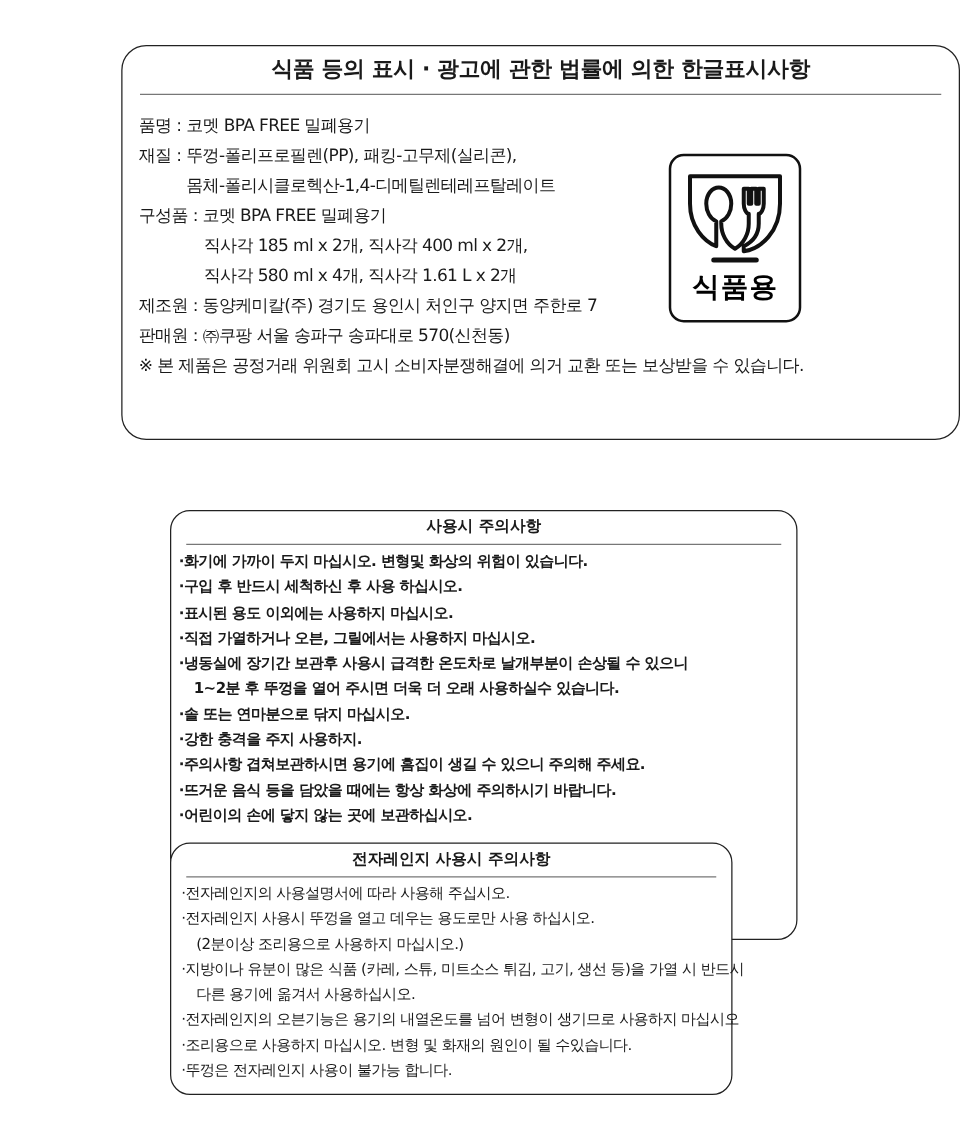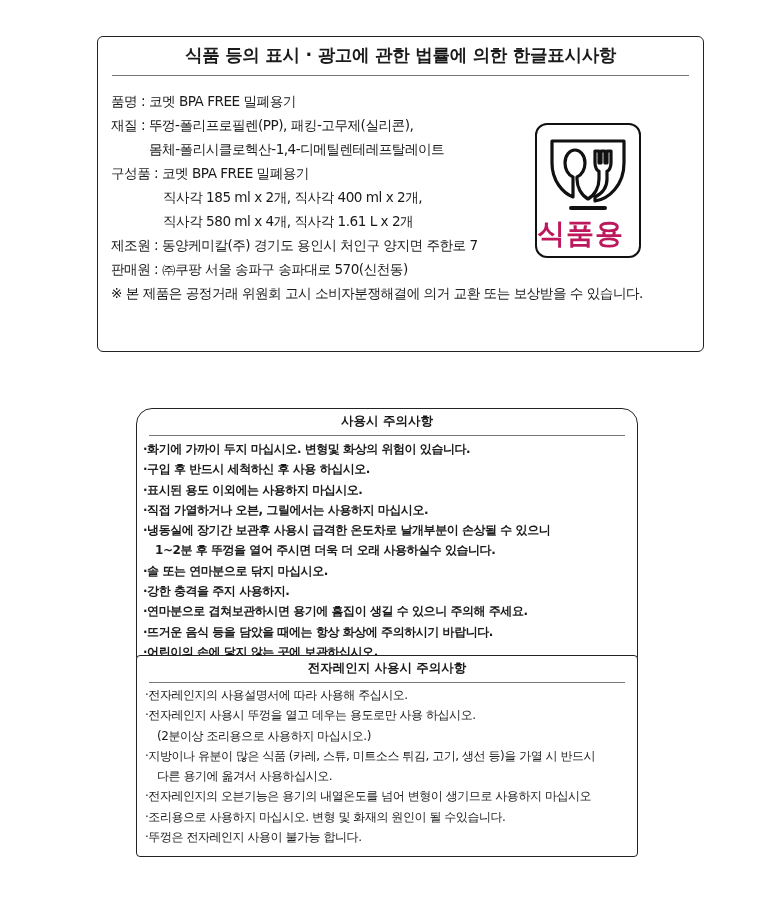--- a/index.html
+++ b/index.html
@@ -1,22 +1,22 @@
 <!DOCTYPE html>
 <html><head>
   <meta charset="utf-8">
   <style>
     * { box-sizing: border-box; margin: 0; padding: 0; }
     html, body { width: 780px; height: 911px; background: #ffffff; overflow: hidden; }
     body { position: relative; font-family: "DejaVu Sans", "Liberation Sans", sans-serif; color: #1a1a1a; }
 
     .box { position: absolute; border: 1.5px solid #222; background: #fff; }
-    #box1 { left: 97px; top: 36px; width: 607px; height: 316px; border-radius: 6px; }
+    #box1 { left: 97px; top: 36px; width: 671px; height: 316px; border-radius: 20px; }
     #box2 { left: 136px; top: 384px; width: 502px; height: 344px; border-radius: 16px; margin-top: 24px; }
-    #box3 { left: 136px; top: 655px; width: 502px; height: 202px; border-radius: 4px; }
+    #box3 { left: 136px; top: 674px; width: 450px; height: 202px; border-radius: 16px; }
 
     .title { position: absolute; left: 0; right: 0; text-align: center; font-weight: bold; }
     #box1 .title { top: 6px; font-size: 17.5px; letter-spacing: -0.3px; }
     #box2 .title, #box3 .title { top: 4px; font-size: 12.5px; }
 
     .divider { position: absolute; height: 1px; background: #777; }
     #box1 .divider { left: 14px; right: 14px; top: 38px; }
     #box2 .divider, #box3 .divider { left: 12px; right: 12px; top: 26px; }
 
     .info { position: absolute; left: 13px; top: 52px; font-size: 13.6px; letter-spacing: -0.5px; }
@@ -26,21 +26,21 @@
     .info .indent2 { padding-left: 52px; }
 
     .list { position: absolute; left: 6px; top: 30px; font-size: 12px; letter-spacing: -0.45px; }
     #box2 .list .line { height: 20.3px; line-height: 20.3px; white-space: nowrap; font-weight: bold; }
     #box3 .list .line { height: 20.3px; line-height: 20.3px; white-space: nowrap; }
     .list .cont { padding-left: 12px; }
     #box3 .list { left: 8px; top: 29px; }
 
     #food-icon { position: absolute; left: 437px; top: 86px; width: 106px; height: 135px; border: 2px solid #111; border-radius: 12px; }
     #food-icon svg { position: absolute; left: 10px; top: 12px; }
-    #food-icon .icon-label { position: absolute; left: 0; right: 0; top: 90px; font-size: 28px; font-weight: bold; color: #be185d; letter-spacing: 1px; }
+    #food-icon .icon-label { position: absolute; left: 0; right: 0; top: 90px; text-align: center; font-size: 22px; font-weight: bold; color: #000000; letter-spacing: 1px; }
   </style>
 </head>
 <body>
 
 <div class="box" id="box1">
   <div class="title">식품 등의 표시 · 광고에 관한 법률에 의한 한글표시사항</div>
   <div class="divider"></div>
   <div class="info">
     <div class="line"><span class="label">품명 :</span><span> 코멧 BPA FREE 밀폐용기</span></div>
     <div class="line"><span class="label">재질 :</span><span> 뚜껑-폴리프로필렌(PP), 패킹-고무제(실리콘),</span></div>
@@ -69,21 +69,21 @@
   <div class="divider"></div>
   <div class="list">
     <div class="line">·화기에 가까이 두지 마십시오. 변형및 화상의 위험이 있습니다.</div>
     <div class="line">·구입 후 반드시 세척하신 후 사용 하십시오.</div>
     <div class="line">·표시된 용도 이외에는 사용하지 마십시오.</div>
     <div class="line">·직접 가열하거나 오븐, 그릴에서는 사용하지 마십시오.</div>
     <div class="line">·냉동실에 장기간 보관후 사용시 급격한 온도차로 날개부분이 손상될 수 있으니</div>
     <div class="line cont">1~2분 후 뚜껑을 열어 주시면 더욱 더 오래 사용하실수 있습니다.</div>
     <div class="line">·솔 또는 연마분으로 닦지 마십시오.</div>
     <div class="line">·강한 충격을 주지 사용하지.</div>
-    <div class="line">·연마분으로 겹쳐보관하시면 용기에 흠집이 생길 수 있으니 주의해 주세요.</div>
+    <div class="line">·주의사항 겹쳐보관하시면 용기에 흠집이 생길 수 있으니 주의해 주세요.</div>
     <div class="line">·뜨거운 음식 등을 담았을 때에는 항상 화상에 주의하시기 바랍니다.</div>
     <div class="line">·어린이의 손에 닿지 않는 곳에 보관하십시오.</div>
   </div>
 </div>
 
 <div class="box" id="box3">
   <div class="title">전자레인지 사용시 주의사항</div>
   <div class="divider"></div>
   <div class="list">
     <div class="line">·전자레인지의 사용설명서에 따라 사용해 주십시오.</div>

